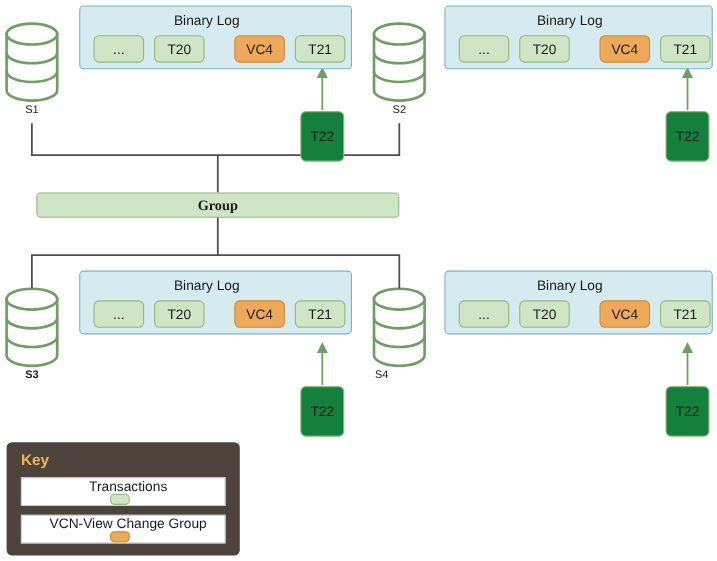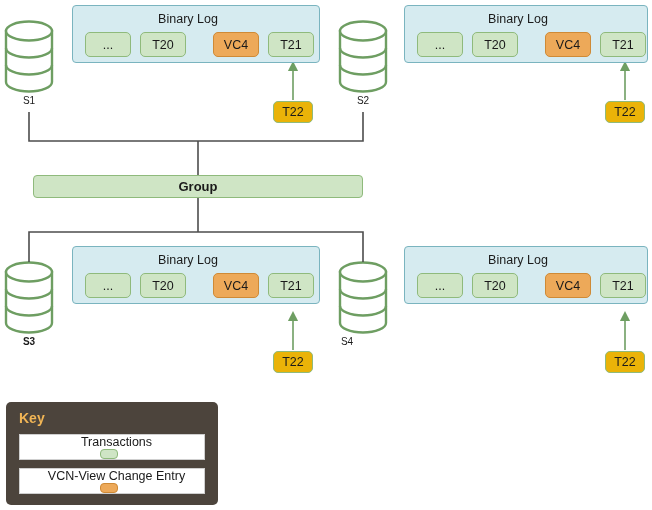--- a/index.html
+++ b/index.html
@@ -66,22 +66,22 @@
     background: #eda959;
     border: 1px solid #cf8a36;
     margin-left: 18px;
   }
 
   
   .txbox {
     position: absolute;
     box-sizing: border-box;
     width: 40px;
-    height: 22px;
-    background: #eab308;
+    height: 46px;
+    background: #15803d;
     border: 1px solid #8fba7c;
     border-radius: 5px;
     display: flex;
     align-items: center;
     justify-content: center;
     font-size: 12.5px;
     color: #1a1a1a;
   }
 
   
@@ -90,20 +90,21 @@
     box-sizing: border-box;
     background: #cfe5c5;
     border: 1px solid #8fba7c;
     border-radius: 4px;
     display: flex;
     align-items: center;
     justify-content: center;
     font-size: 13px;
     font-weight: bold;
     color: #1a1a1a;
+    font-family: Liberation Serif, serif;
   }
 
   
   .srv-label {
     position: absolute;
     width: 60px;
     text-align: center;
     font-size: 10px;
     color: #1a1a1a;
   }
@@ -278,18 +279,18 @@
 
   <div class="keybox">
     <div class="key-title">Key</div>
 
     <div class="key-row r1">
       <span class="key-label">Transactions</span>
       <span class="key-swatch tx"></span>
     </div>
 
     <div class="key-row r2">
-      <span class="key-label">VCN-View Change Entry</span>
+      <span class="key-label">VCN-View Change Group</span>
       <span class="key-swatch vcn"></span>
     </div>
   </div>
 
 </div>
 
 </body></html>

